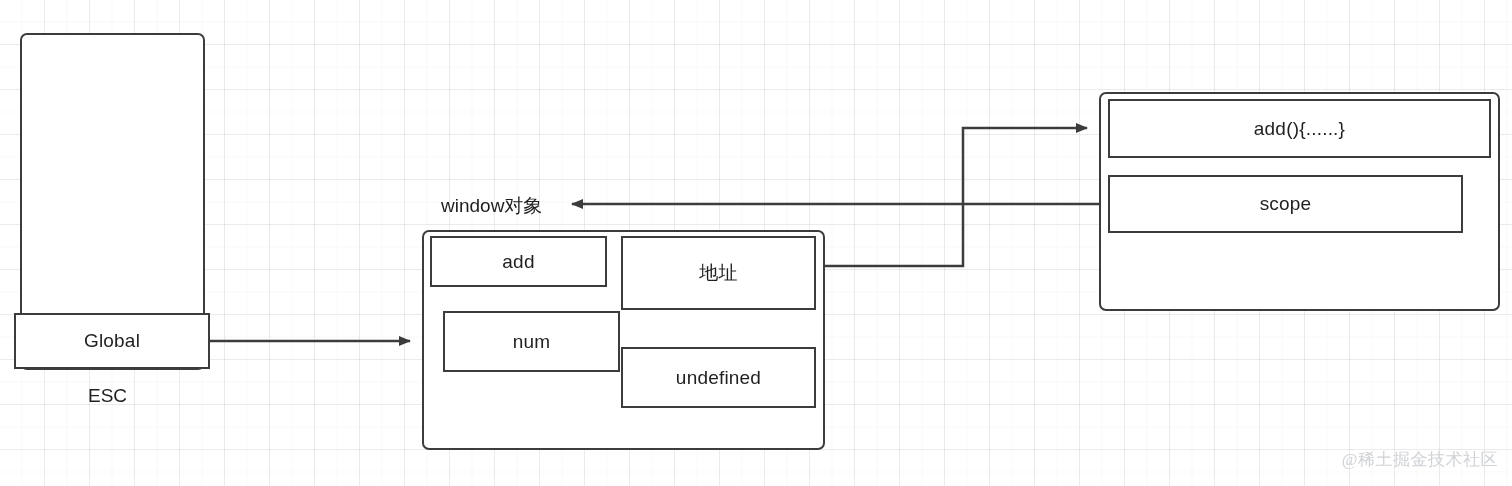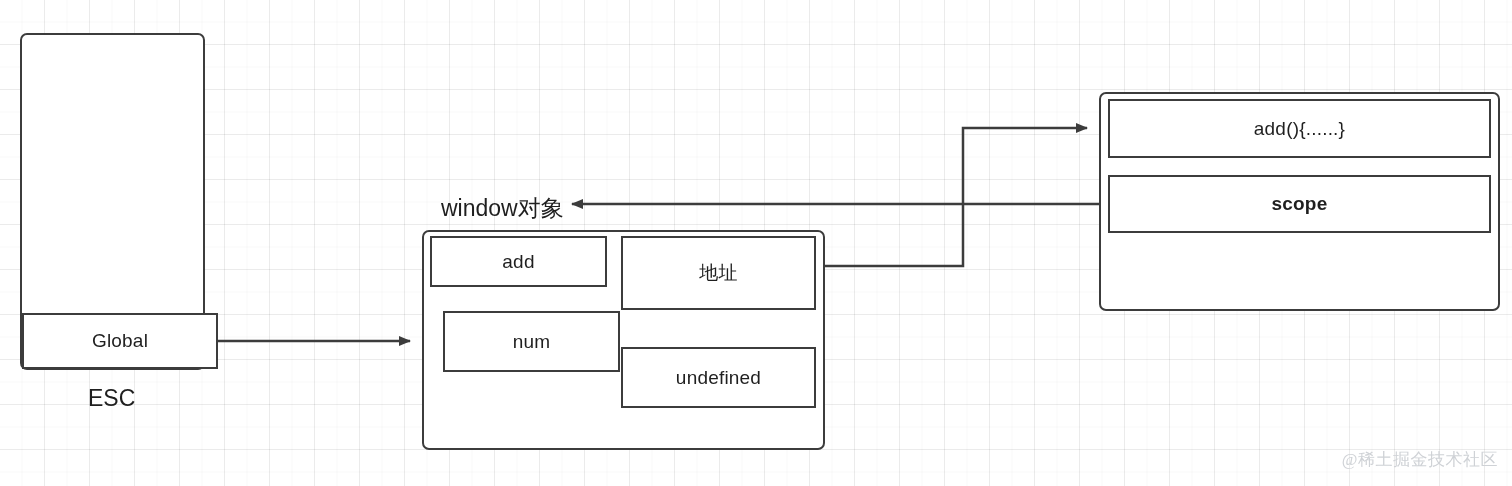--- a/index.html
+++ b/index.html
@@ -61,44 +61,44 @@
     align-items: center;
     justify-content: center;
     font-size: 19px;
     color: #1f1f1f;
     letter-spacing: 0.2px;
     white-space: nowrap;
   }
 
   .free-label {
     position: absolute;
-    font-size: 23px;
+    font-size: 19px;
     color: #1f1f1f;
     white-space: nowrap;
   }
 
   
   #left-frame   { left: 20px;  top: 33px;  width: 185px; height: 337px; }
-  #left-global  { left: 14px;  top: 313px; width: 196px; height: 56px; margin-left: 8px;  }
+  #left-global  { left: 14px;  top: 313px; width: 196px; height: 56px;  }
 
   #esc-label    { left: 88px;  top: 385px; }
 
   
   #mid-frame    { left: 422px; top: 230px; width: 403px; height: 220px; }
   #mid-add      { left: 430px; top: 236px; width: 177px; height: 51px;  }
   #mid-addr     { left: 621px; top: 236px; width: 195px; height: 74px;  }
   #mid-num      { left: 430px; top: 311px; width: 177px; height: 61px; margin-left: 13px;  }
   #mid-undef    { left: 621px; top: 311px; width: 195px; height: 61px; margin-top: 36px;  }
 
   #window-label { left: 441px; top: 193px; }
 
   
   #right-frame  { left: 1099px; top: 92px;  width: 401px; height: 219px; }
   #right-fn     { left: 1108px; top: 99px;  width: 383px; height: 59px;  }
-  #right-scope  { left: 1108px; top: 175px; width: 383px; height: 58px; font-weight: bold;  }
+  #right-scope  { left: 1108px; top: 175px; width: 355px; height: 58px;  }
 
   #watermark {
     position: absolute;
     right: 14px;
     top: 448px;
     font-size: 17px;
     color: #cfd2d6;
     white-space: nowrap;
     letter-spacing: 0.5px;
     font-family: Liberation Serif, serif;

